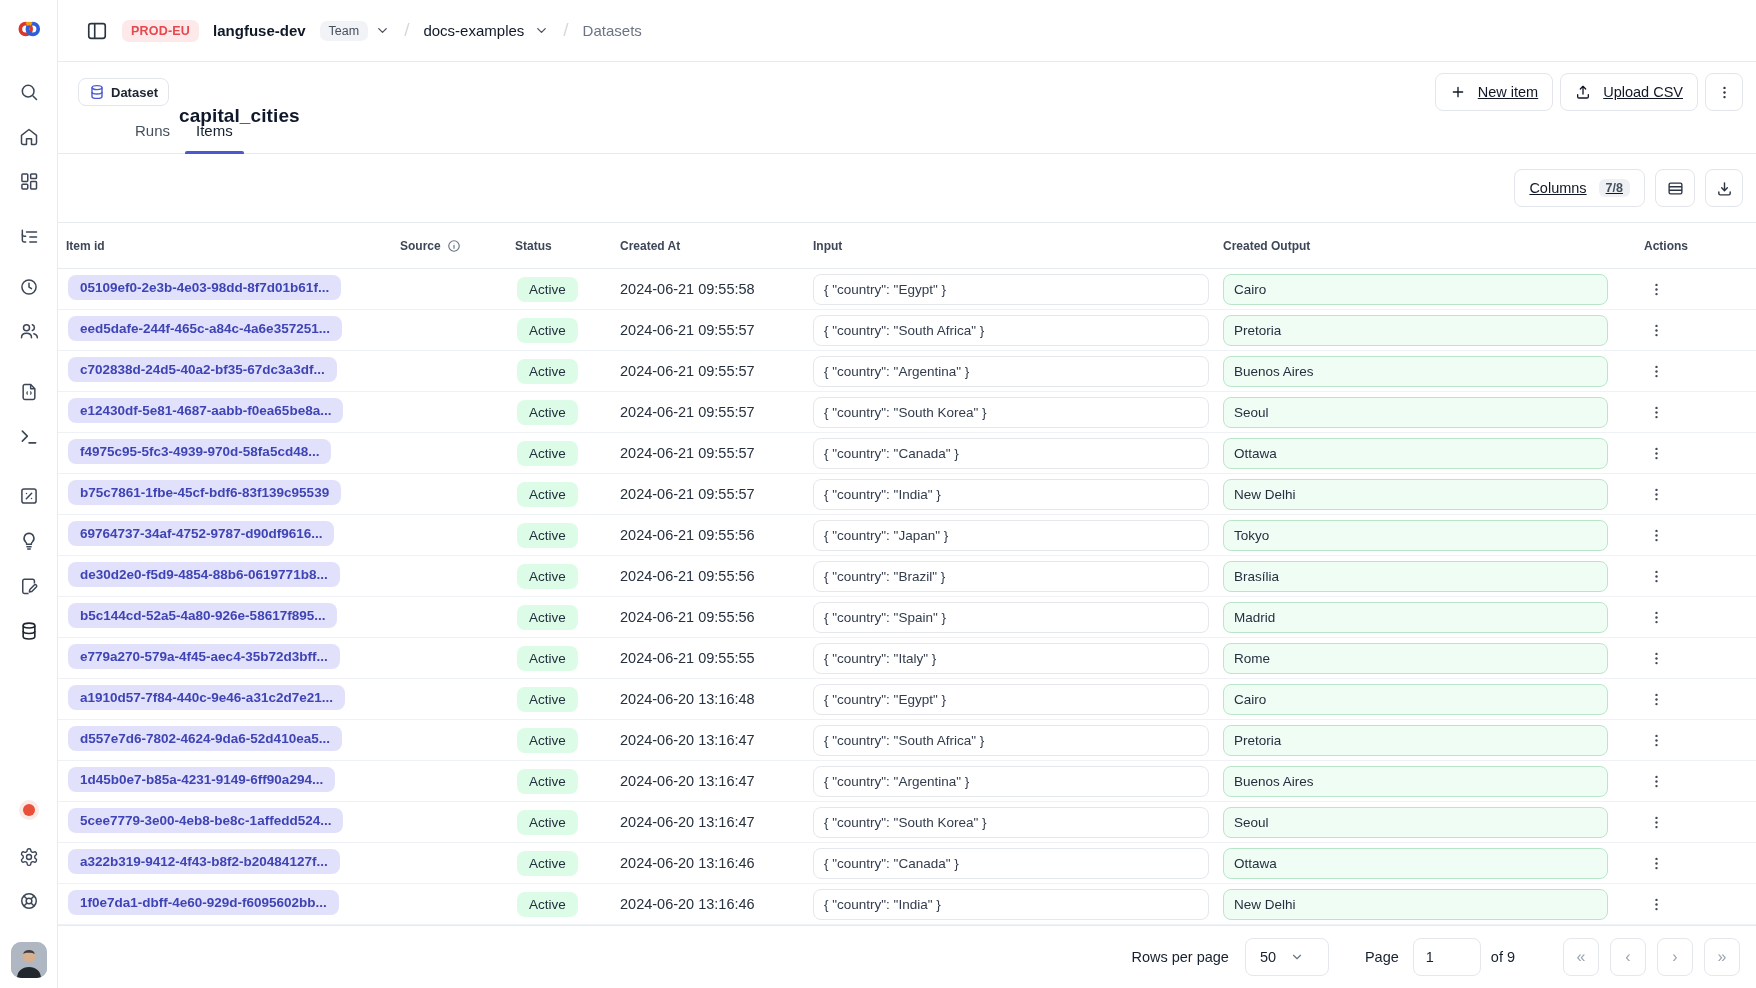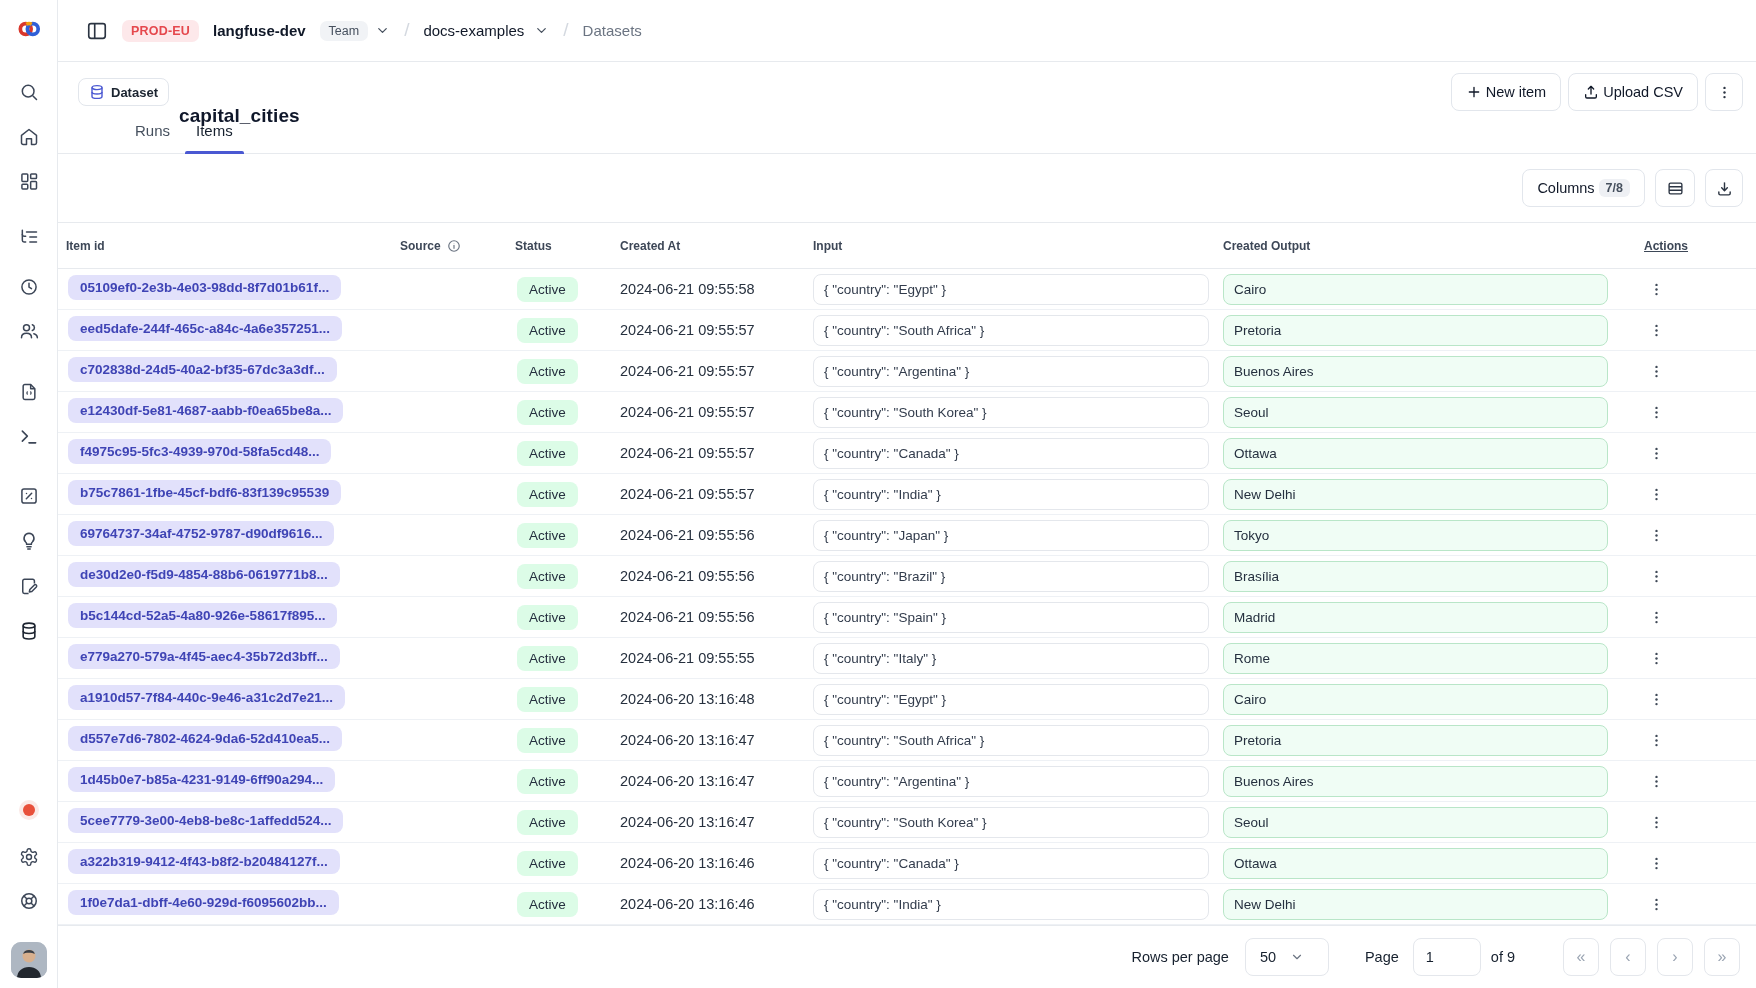--- a/index.html
+++ b/index.html
@@ -30,40 +30,40 @@
   .crumb-slash { color:#d4d9e0; font-size:19px; font-weight:300; transform:translateY(-1px); }
   .proj-name { font-size:15px; font-weight:500; color:#101828; cursor:pointer; display:flex; align-items:center; gap:10px; }
   .section-name { font-size:15px; color:#6b7482; }
 
   .page-head { height:60px; display:flex; align-items:center; padding:0 13px 0 20px; }
   .ds-badge { display:flex; align-items:center; gap:6px; border:1px solid #e2e6ec; border-radius:8px; padding:5px 10px; background:#fff; }
   .ds-badge svg { width:16px; height:16px; color:var(--accent,#4a58d2); }
   .ds-badge span { font-size:13px; font-weight:700; color:#1b2430; }
   .page-title { font-size:19px; font-weight:700; color:#0f172a; margin-left:10px; letter-spacing:.1px;margin-top:48px; }
   .head-actions { margin-left:auto; display:flex; align-items:center; gap:7px; }
-  .btn { display:flex; align-items:center; gap:4px; height:38px; padding:0 14px; background:#fff; border:1px solid #e2e6ec; border-radius:8px; font-size:14.5px; font-weight:500; color:#101828; cursor:pointer; }
+  .btn { display:flex; align-items:center; gap:12px; height:38px; padding:0 14px; background:#fff; border:1px solid #e2e6ec; border-radius:8px; font-size:14.5px; font-weight:500; color:#101828; cursor:pointer;text-decoration:underline; }
   .btn svg { width:16px; height:16px; color:#101828; }
   .btn-icon { width:38px; padding:0; justify-content:center; }
   .btn-icon svg { width:17px; height:17px; color:#2b3442; }
 
   .tabbar { height:32px; border-bottom:1px solid #e7eaee; display:flex; padding-left:66px; gap:4px; }
   .tab { font-size:15px; padding:0 11px; display:flex; align-items:flex-start; color:#46505e; cursor:pointer; position:relative; }
   .tab.active { color:#16202e; font-weight:500; }
   .tab.active::after { content:""; position:absolute; left:0; right:0; bottom:-1px; height:3px; background:var(--accent,#4a58d2); border-radius:2px 2px 0 0; }
 
   .toolbar { height:68px; display:flex; align-items:center; justify-content:flex-end; gap:10px; padding-right:13px; }
   .col-btn { height:38px; }
   .col-count { background:#eef0f4; color:#46505e; font-size:12.5px; font-weight:600; padding:2px 7px; border-radius:6px; }
   .tool-icon-btn { width:40px; }
 
   
   .grid-row { display:grid; grid-template-columns:334px 115px 105px 193px 410px 407px 1fr; align-items:center; padding-left:8px; }
   .thead { height:47px; border-top:1px solid #e7eaee; border-bottom:1px solid #e7eaee; font-size:12px; font-weight:600; color:#3d4757; }
   .th { display:flex; align-items:center; gap:6px; }
-  .th-actions { padding-left:14px;text-decoration:underline; }
+  .th-actions { padding-left:14px; }
   .info-ic { width:14px; height:14px; color:#6b7482; }
   .info-ic svg { width:14px; height:14px; }
   .trow { height:41px; border-bottom:1px solid #eef1f5; }
   .id-pill { display:inline-block; max-width:292px; margin-left:2px; background:var(--id-pill-bg,#e2e1fb); color:var(--id-pill-text,#3f44b5); font-size:13.5px; font-weight:700; padding:5px 12px; border-radius:8px; white-space:nowrap; overflow:hidden; cursor:pointer; justify-self:start; }
   .status-badge { display:inline-block; margin-left:2px; background:var(--status-badge-bg,#dcfce7); color:var(--status-badge-text,#25303f); font-size:13.5px; padding:5px 12px; border-radius:8px; justify-self:start; }
   .created { font-size:14.5px; color:#26303e; }
   .io-box { height:31px; display:flex; align-items:center; padding:0 10px; border-radius:8px; font-size:13.5px; color:#323c4c; overflow:hidden; white-space:nowrap; }
   .input-box { width:396px; background:#fff; border:1px solid #e4e7ec; }
   .expected-box { width:385px; background:var(--expected-bg,#f0fdf5); border:1px solid var(--expected-border,#b9e6c8); color:#25303f; }
   .kebab { width:24px; height:24px; margin-left:14px; display:flex; align-items:center; justify-content:center; color:#3f4957; cursor:pointer; background:none; border:none; }

